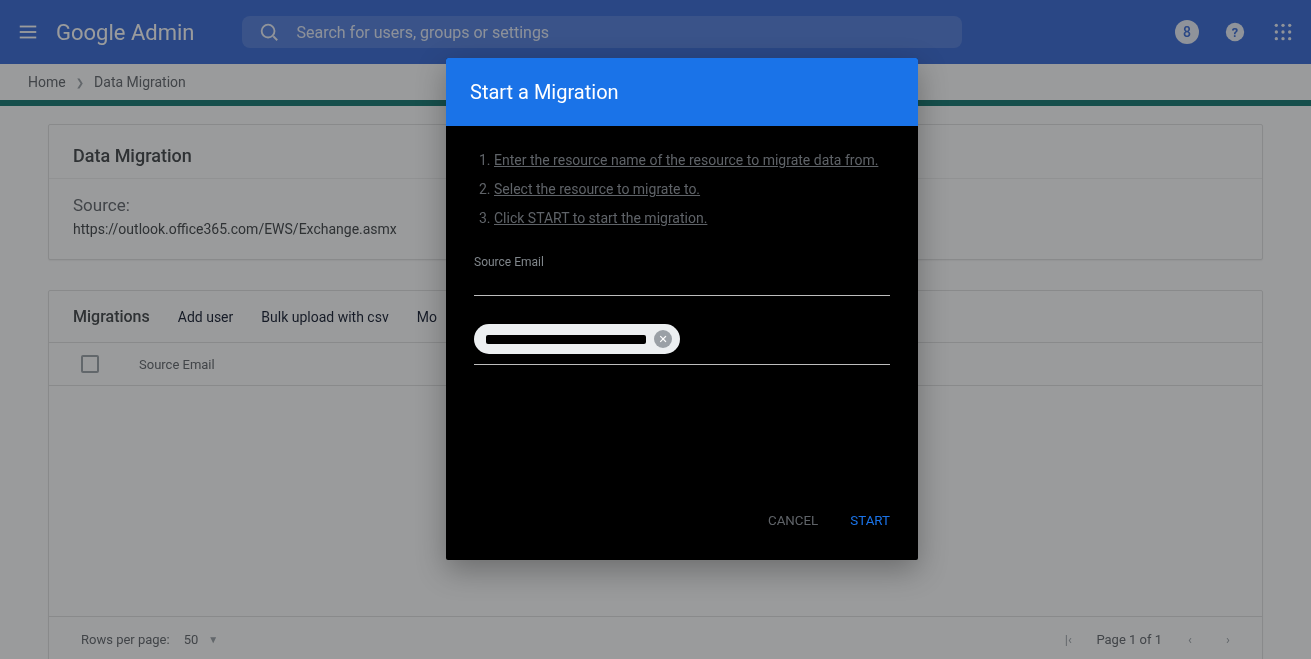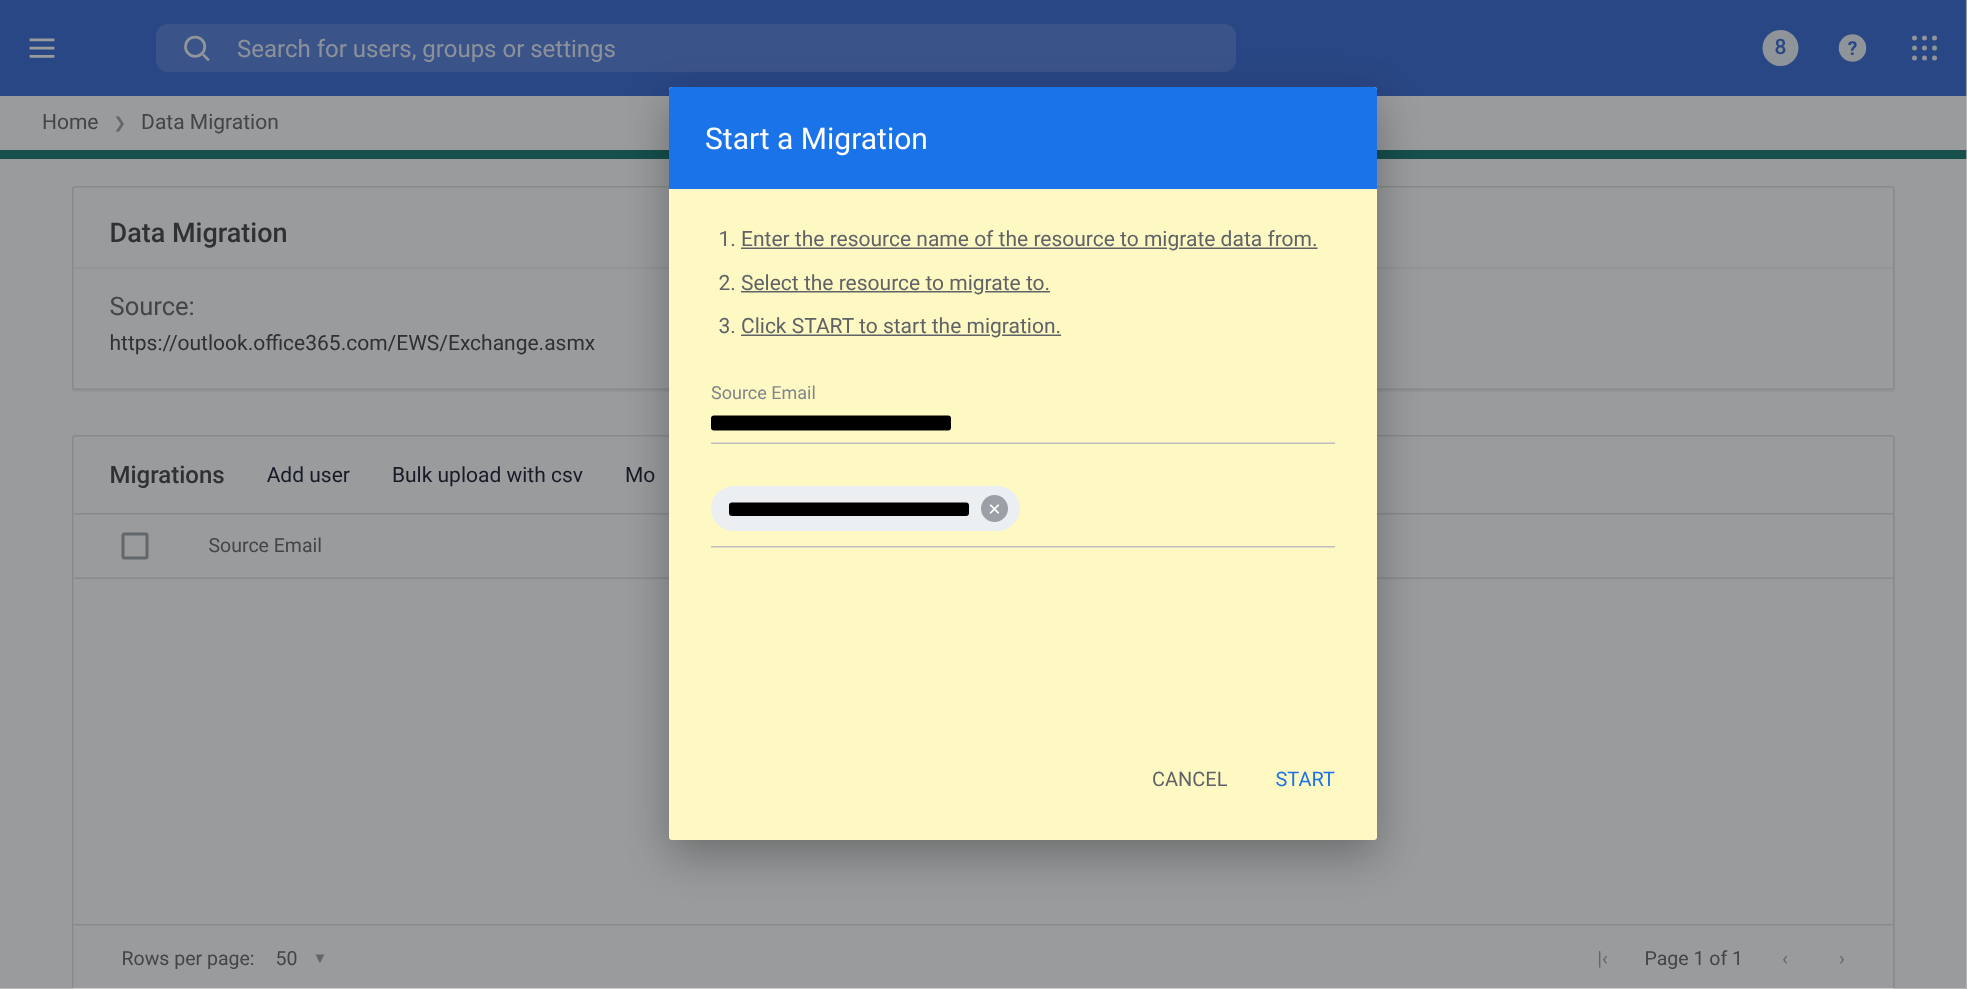--- a/index.html
+++ b/index.html
@@ -44,21 +44,21 @@
     .rpp-select{display:flex;align-items:center;gap:10px;margin-left:14px;color:#5f6368;}
     .rpp-val{font-size:13px;}
     .tri{font-size:10px;color:#9aa0a6;}
 
     .second-card{margin-top:30px;}
 
     
     .scrim{position:absolute;inset:0;background:rgba(32,33,36,.45);}
 
     
-    .dialog{position:absolute;left:446px;top:58px;width:472px;background:#fef9c3;box-shadow:0 10px 30px rgba(0,0,0,.3);border-radius:2px;overflow:hidden;}
+    .dialog{position:absolute;left:446px;top:58px;width:472px;background:#000000;box-shadow:0 10px 30px rgba(0,0,0,.3);border-radius:2px;overflow:hidden;}
     .dialog-header{background:#1a73e8;color:#fff;padding:22px 24px;font-size:20px;font-weight:400;}
     .dialog-body{padding:24px 28px 10px;color:#5f6368;font-size:14px;}
     ol.steps{padding-left:20px;text-decoration:underline;}
     ol.steps li{margin-bottom:8px;line-height:1.5;}
     .form-label{font-size:12px;color:#80868b;margin-top:26px;margin-bottom:2px;}
     .redacted{background:#000;display:inline-block;height:10px;border-radius:2px;}
 
     .chip-row{margin-top:28px;border-bottom:1px solid #bdbdbd;padding-bottom:10px;}
     .chip{display:inline-flex;align-items:center;background:#eceff1;border-radius:16px;padding:6px 8px 6px 12px;font-size:13px;color:#3c4043;gap:8px;}
     .chip .chip-x{width:18px;height:18px;border-radius:50%;background:#9aa0a6;color:#fff;display:flex;align-items:center;justify-content:center;font-size:11px;}
@@ -74,20 +74,21 @@
 <body>
 
 <div class="header">
   <div class="menu-icon">
     <svg width="22" height="22" viewBox="0 0 24 24" fill="none" stroke="white" stroke-width="2">
         <line x1="3" y1="6" x2="21" y2="6"></line>
         <line x1="3" y1="12" x2="21" y2="12"></line>
         <line x1="3" y1="18" x2="21" y2="18"></line>
       </svg>
   </div>
+  <div class="logo">Google Admin</div>
   <div class="search-box">
     <span class="search-icon">
       <svg width="22" height="22" viewBox="0 0 24 24" fill="none" stroke="white" stroke-width="2">
           <circle cx="11" cy="11" r="7"></circle>
           <line x1="21" y1="21" x2="16.65" y2="16.65"></line>
         </svg>
     </span>
     <input type="text" placeholder="Search for users, groups or settings" style="">
   </div>
   <div class="header-right">

